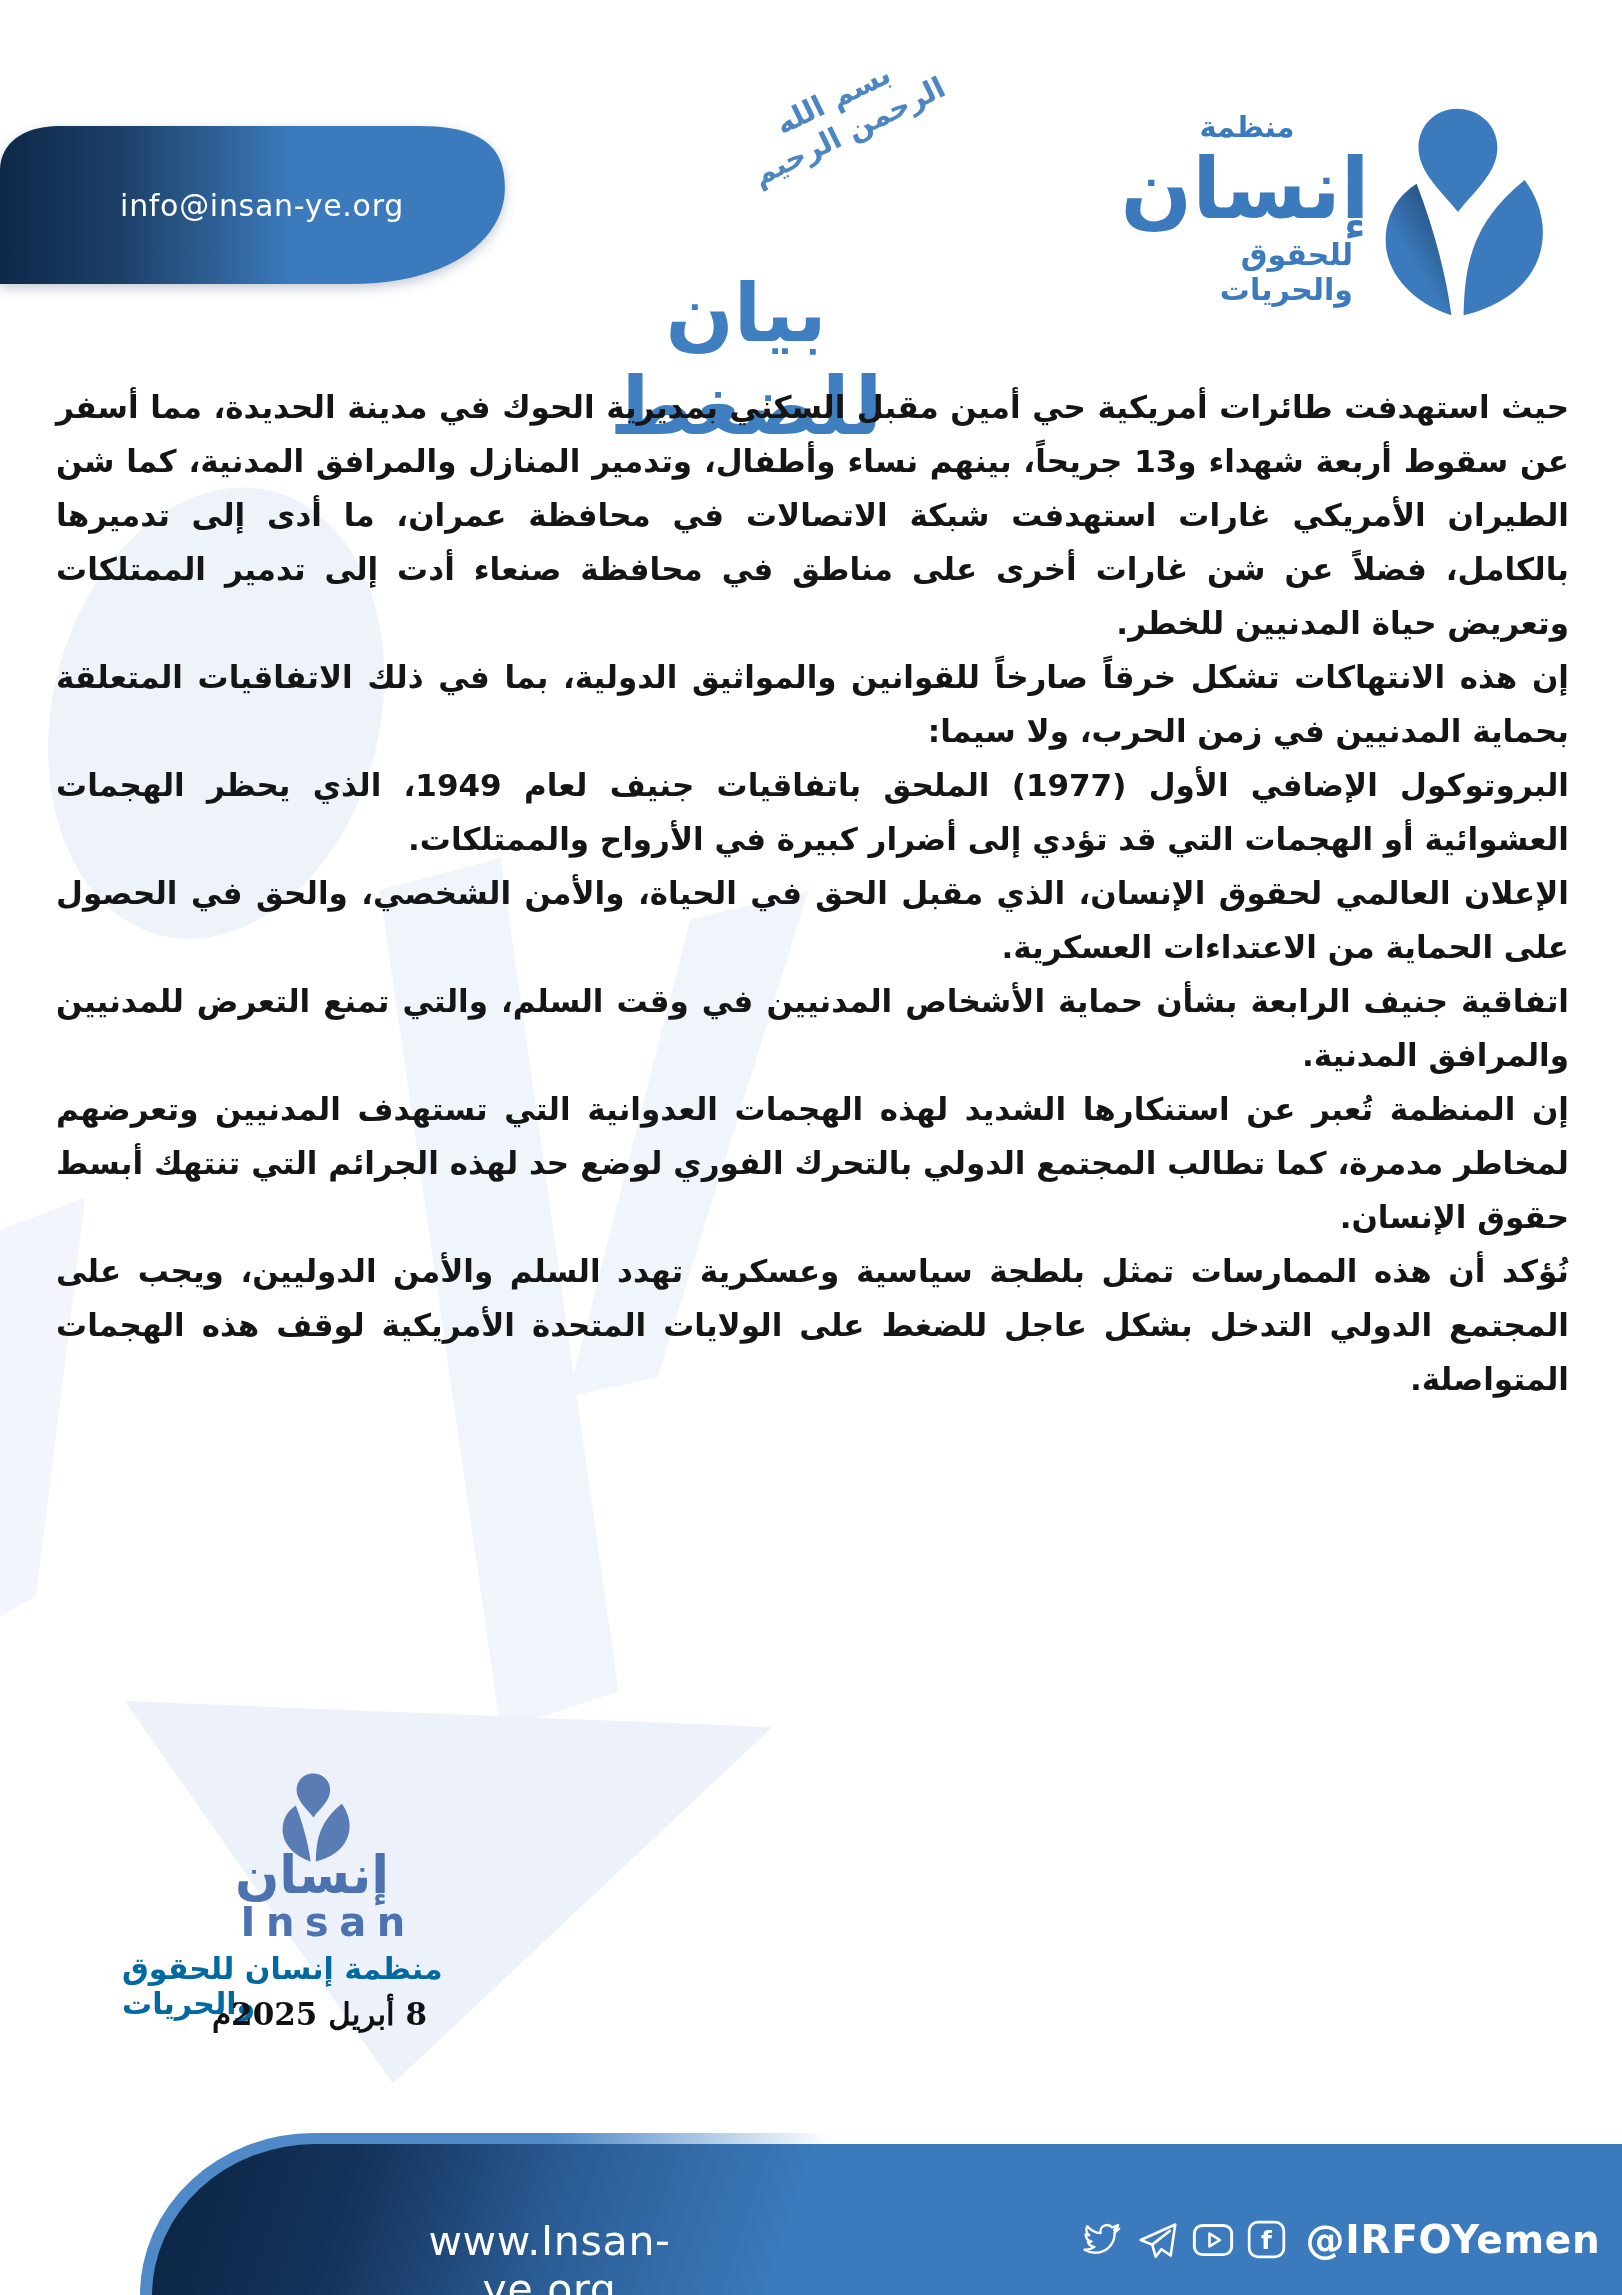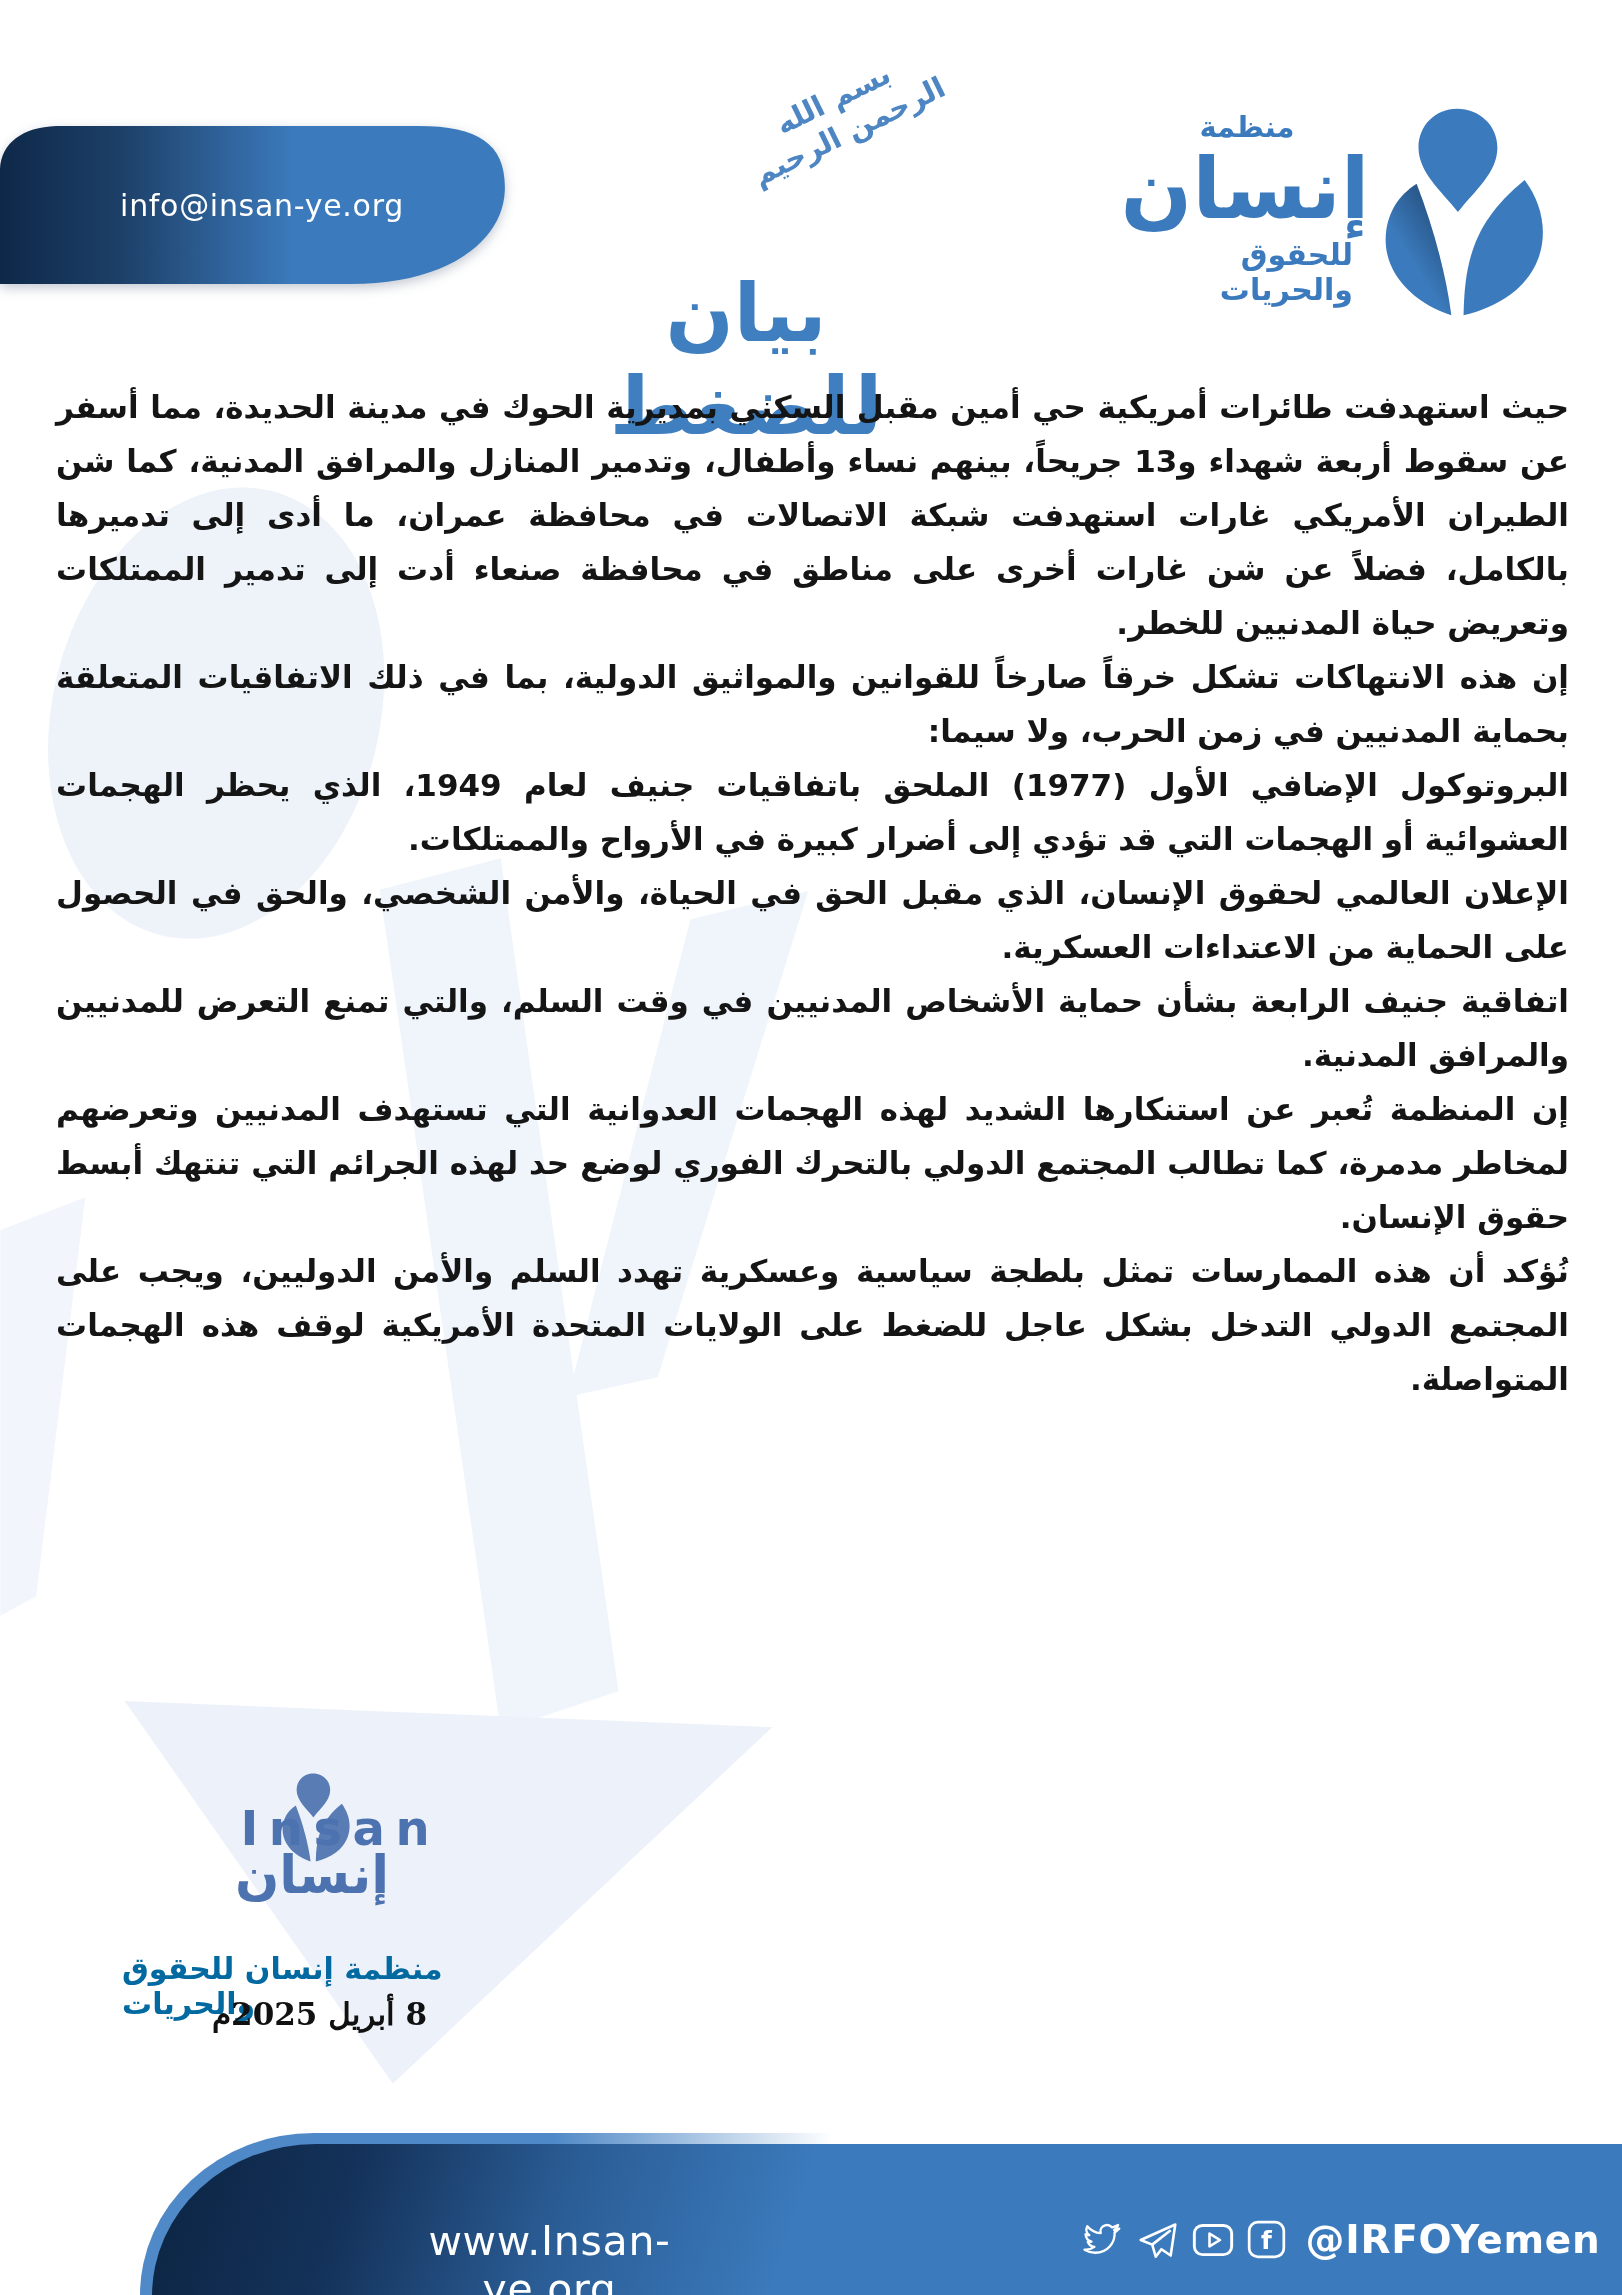--- a/index.html
+++ b/index.html
@@ -46,22 +46,22 @@
     color:#151515;font-size:31px;font-weight:bold;line-height:54px;
   }
   .body-text p{margin:0;}
   
   .stamp-icon{position:absolute;left:273px;top:1771px;width:80px;height:92px;opacity:.92;}
   .stamp-arabic{
     position:absolute;left:230px;top:1849px;width:164px;
     color:#4d72b0;font-size:52px;font-weight:bold;text-align:center;direction:rtl;line-height:1;
   }
   .stamp-latin{
-    position:absolute;left:230px;top:1804px;width:164px;
-    color:#4d72b0;font-size:48px;font-weight:bold;text-align:center;
+    position:absolute;left:230px;top:1902px;width:164px;
+    color:#4d72b0;font-size:40px;font-weight:bold;text-align:center;
     letter-spacing:10.5px;text-indent:10.5px;line-height:1;
   }
   .sig-org{
     position:absolute;left:122px;top:1951px;width:353px;
     color:#0369a1;font-size:30px;font-weight:bold;text-align:left;direction:rtl;
   }
   .sig-date{
     position:absolute;left:152px;top:1996px;width:275px;
     color:#111111;font-size:31px;font-weight:bold;text-align:right;direction:rtl;
     font-family:"DejaVu Serif","Liberation Serif",serif;

